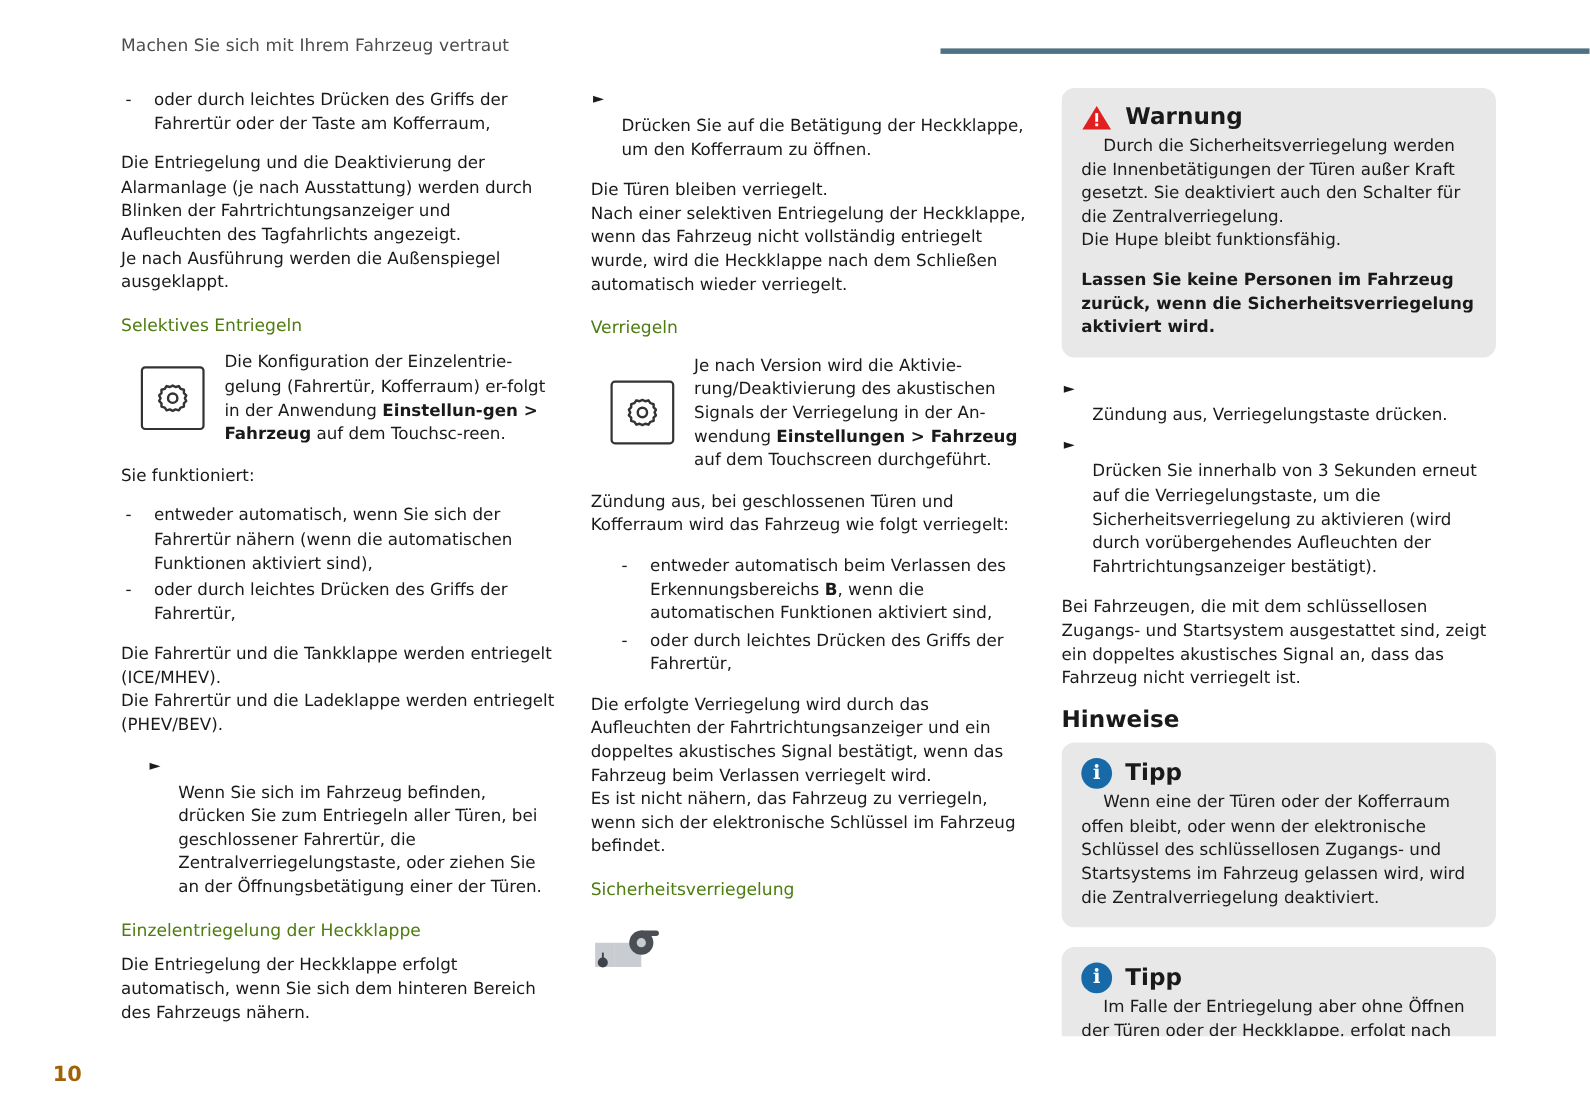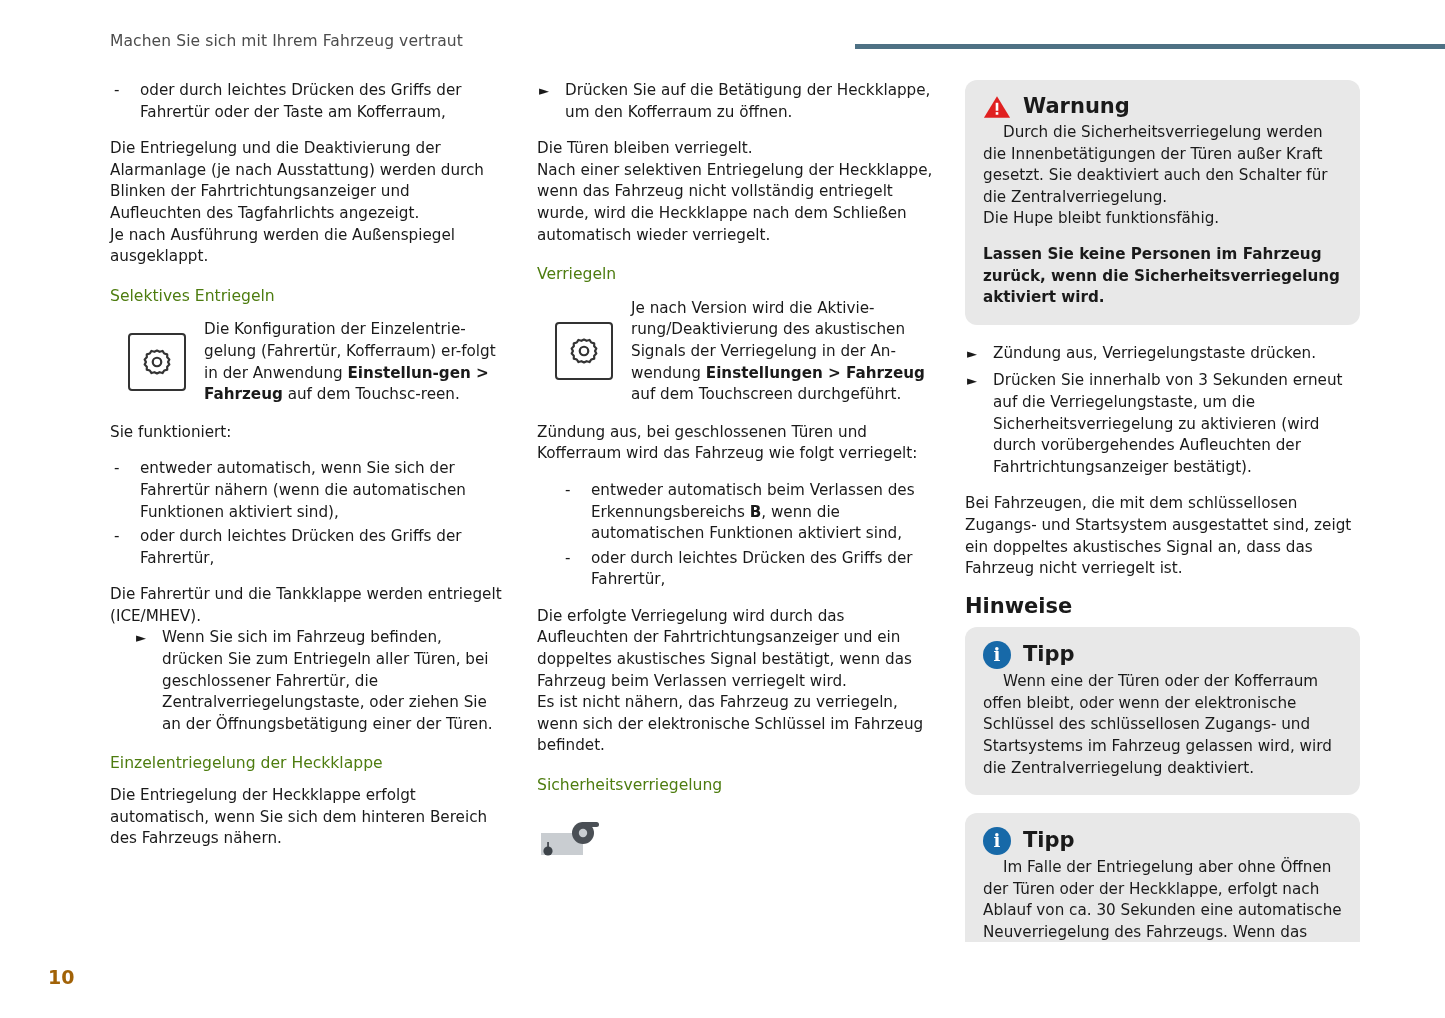--- a/index.html
+++ b/index.html
@@ -91,21 +91,21 @@
   }
   .tri-item .tri {
     width: 28px;
     flex: 0 0 28px;
     color: #1a1a1a;
     font-size: 13px;
     line-height: 21.6px;
     padding-left: 2px;
     box-sizing: border-box;
   }
-  .tri-item .text { flex: 1; }
+  .tri-item .text { flex: 1; margin-top: 24px; }
   .tri-list { margin-bottom: 15px; }
   .tri-list.indent { margin-left: 24px; }
 
   
   .gear-block {
     display: flex;
     margin: 6px 0 16px 0;
     align-items: center;
   }
   .gear-box {
@@ -242,20 +242,21 @@
         <span class="bullet">-</span>
         <span class="text">entweder automatisch, wenn Sie sich der Fahrertür nähern (wenn die automatischen Funktionen aktiviert sind),</span>
       </div>
       <div class="dash-item">
         <span class="bullet">-</span>
         <span class="text">oder durch leichtes Drücken des Griffs der Fahrertür,</span>
       </div>
     </div>
 
     <p class="tight">Die Fahrertür und die Tankklappe werden entriegelt (ICE/MHEV).</p>
+    <p class="para">Die Fahrertür und die Ladeklappe werden entriegelt (PHEV/BEV).</p>
 
     <div class="tri-list indent">
       <div class="tri-item">
         <span class="tri">►</span>
         <span class="text">Wenn Sie sich im Fahrzeug befinden, drücken Sie zum Entriegeln aller Türen, bei geschlossener Fahrertür, die Zentralverriegelungstaste, oder ziehen Sie an der Öffnungsbetätigung einer der Türen.</span>
       </div>
     </div>
 
     <h3 class="sub">Einzelentriegelung der Heckklappe</h3>
     <p class="para">Die Entriegelung der Heckklappe erfolgt automatisch, wenn Sie sich dem hinteren Bereich des Fahrzeugs nähern.</p>

